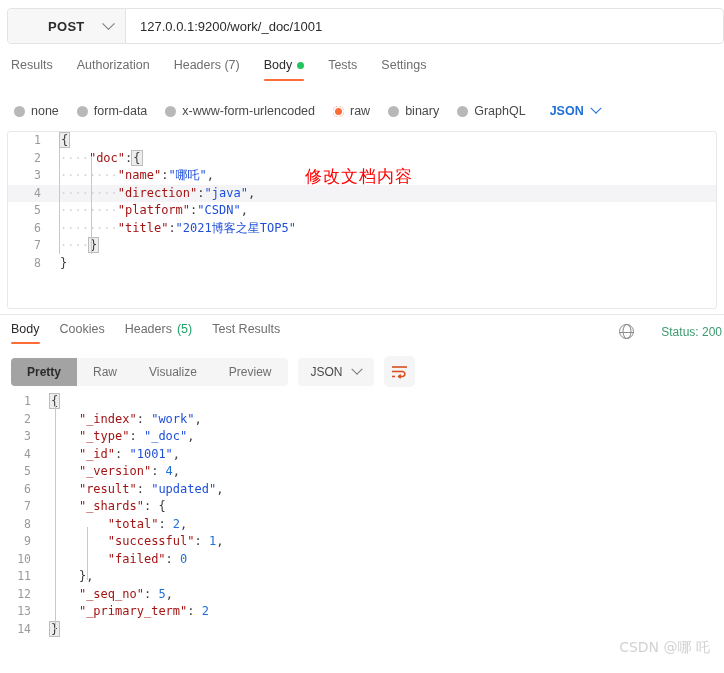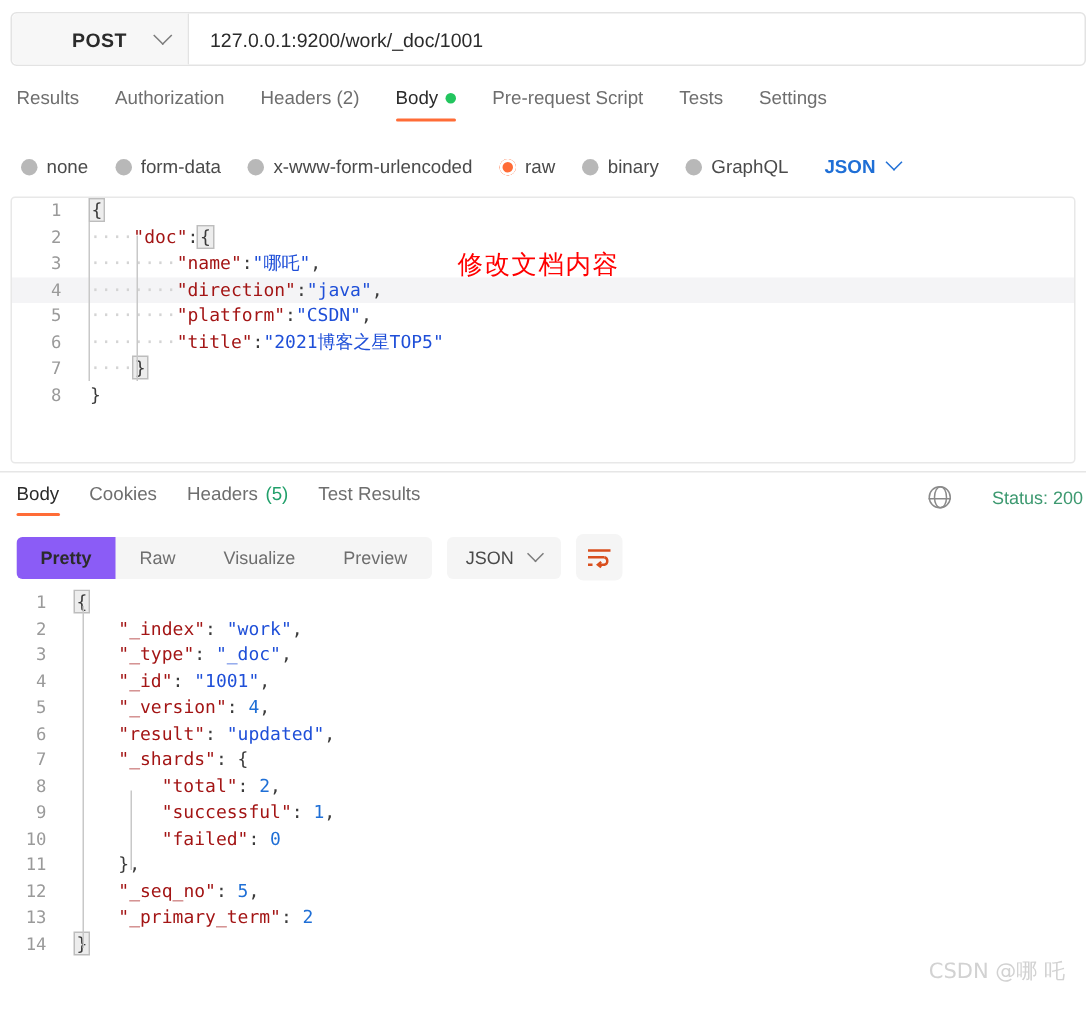--- a/index.html
+++ b/index.html
@@ -280,21 +280,21 @@
     overflow: hidden;
   }
   .seg {
     padding: 7px 16px;
     font-size: 12px;
     color: #6e6e6e;
     cursor: pointer;
     white-space: nowrap;
   }
   .seg.active {
-    background: #8b5cf6;
+    background: #a3a3a3;
     color: #2b2b2b;
     font-weight: bold;
   }
   .json-box {
     display: flex;
     align-items: center;
     gap: 10px;
     background: #f5f5f5;
     border-radius: 4px;
     padding: 7px 13px;
@@ -341,28 +341,25 @@
 </div>
 
 <div class="req-tabs">
   <div class="rtab">
     <span>Results</span>
   </div>
   <div class="rtab">
     <span>Authorization</span>
   </div>
   <div class="rtab">
-    <span>Headers (2)</span>
+    <span>Headers (7)</span>
   </div>
   <div class="rtab active">
     <span>Body</span>
     <span class="green-dot"></span>
-  </div>
-  <div class="rtab">
-    <span>Pre-request Script</span>
   </div>
   <div class="rtab">
     <span>Tests</span>
   </div>
   <div class="rtab">
     <span>Settings</span>
   </div>
 </div>
 
 <div class="body-types">

